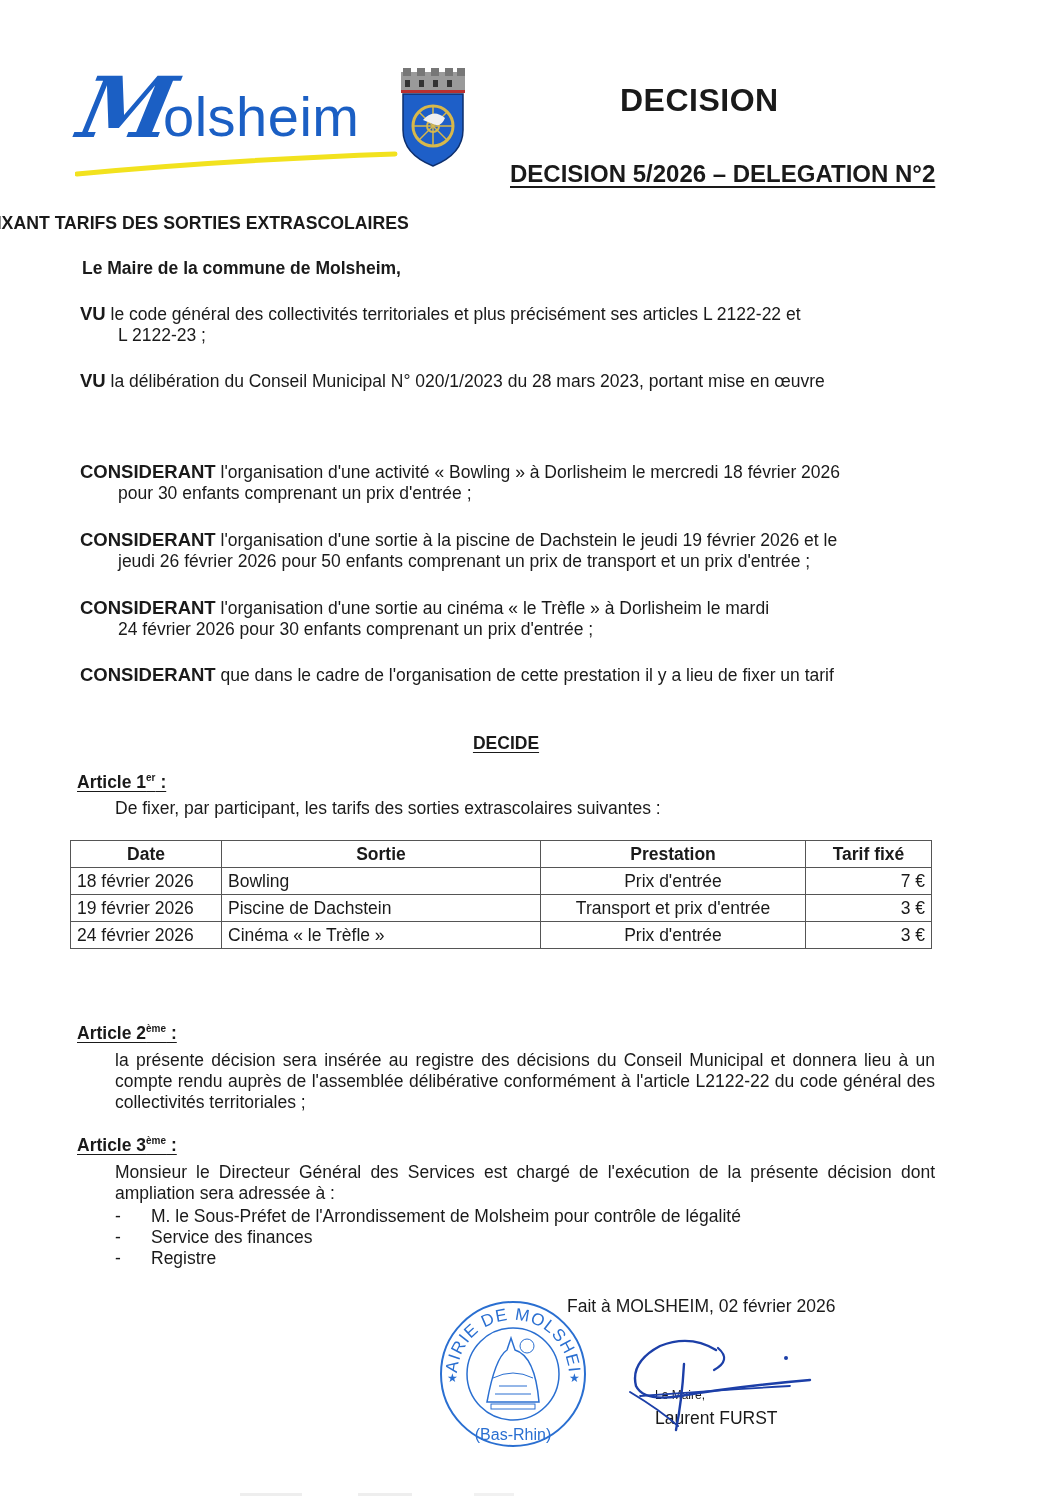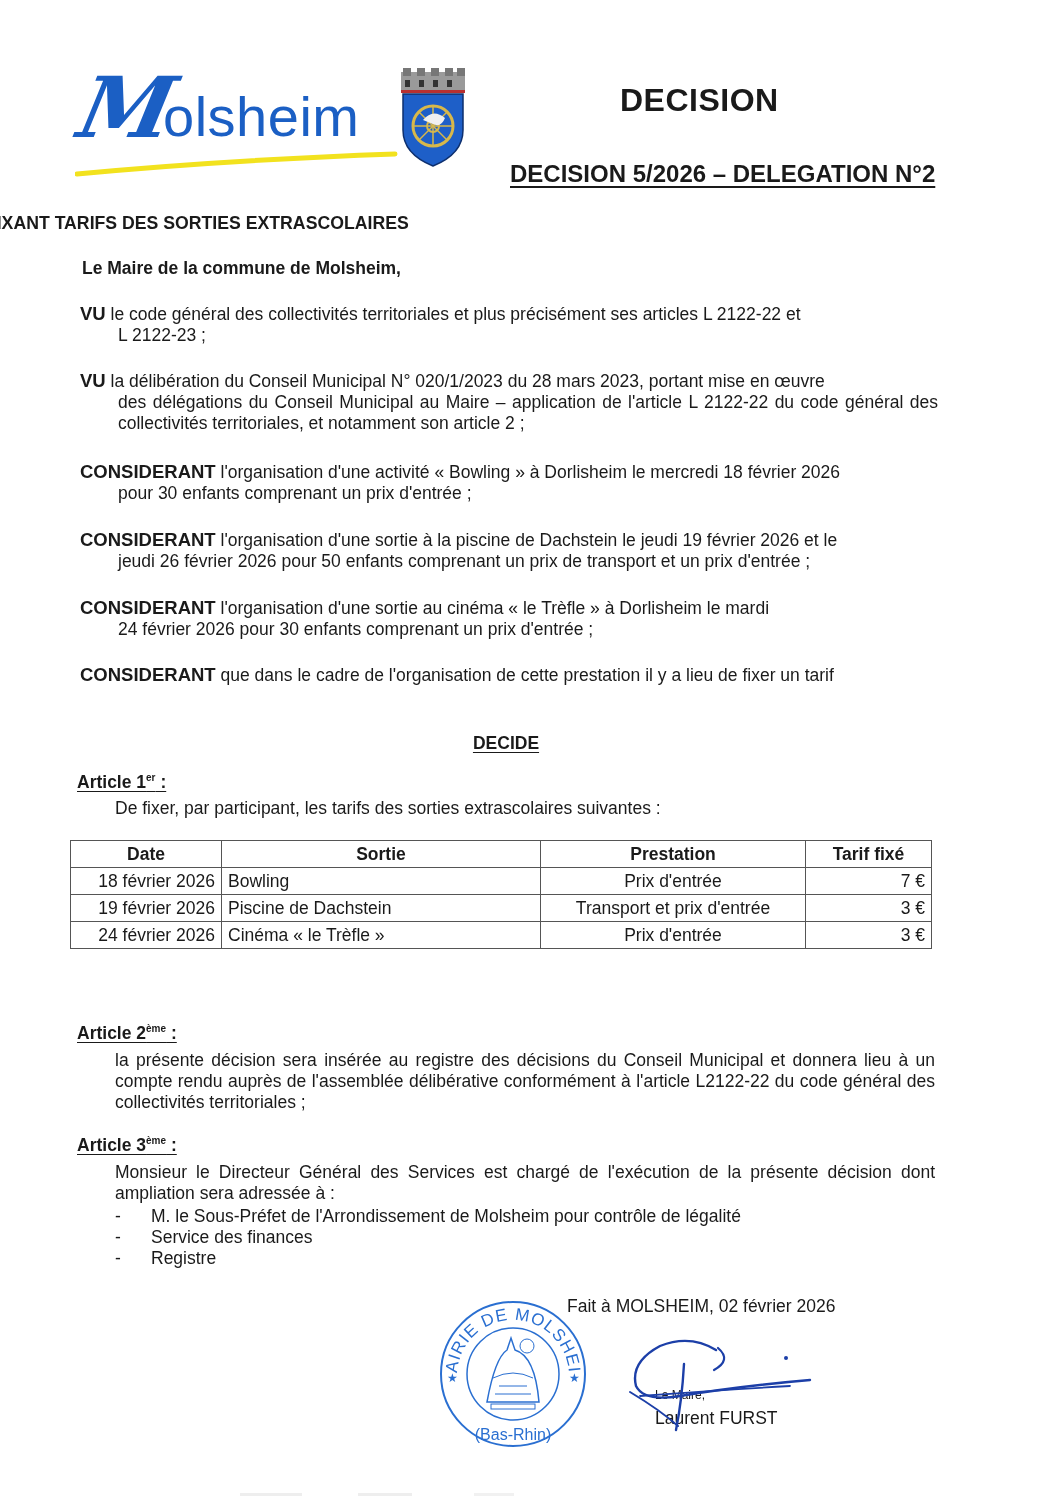--- a/index.html
+++ b/index.html
@@ -28,21 +28,21 @@
   .decide { position:absolute; left:0; width:1012px; top:733px; text-align:center; font-size:17.5px; font-weight:bold; text-decoration:underline; text-underline-offset:3px; }
 
   .art-title { position:absolute; left:77px; font-size:17.5px; font-weight:bold; text-decoration:underline; text-underline-offset:3px; }
   .art-title sup { font-size:10px; }
   .art-body { position:absolute; left:115px; width:820px; font-size:17.5px; line-height:21px; text-align:justify; }
 
   
   table.tarifs { position:absolute; left:70px; top:840px; width:862px; border-collapse:collapse; font-size:17.5px;padding-left:19px; }
   table.tarifs th, table.tarifs td { border:1.5px solid #555; padding:1px 6px; height:24px; }
   table.tarifs th { font-weight:bold; text-align:center; }
-  table.tarifs td.c-date { text-align:right; width:138px; }
+  table.tarifs td.c-date { width:138px; }
   table.tarifs td.c-sortie { text-align:left; width:306px; }
   table.tarifs td.c-prest { text-align:center; width:252px; }
   table.tarifs td.c-tarif { text-align:right; }
 
   .list { position:absolute; left:115px; font-size:17.5px; line-height:21px; }
   .list .li { position:relative; padding-left:36px; }
   .list .dash { position:absolute; left:0; top:0; }
 
   
   .sign-place { position:absolute; left:567px; top:1296px; font-size:17.5px; }
@@ -98,21 +98,20 @@
 
   <div class="clause" style="top:303px;">
     <span class="kw">VU</span>
     <span>le code général des collectivités territoriales et plus précisément ses articles L 2122-22 et</span>
     <span class="cont">L 2122-23 ;</span>
   </div>
 
   <div class="clause" style="top:370px;">
     <span class="kw">VU</span>
     <span>la délibération du Conseil Municipal N° 020/1/2023 du 28 mars 2023, portant mise en œuvre</span>
-    <span class="cont">des délégations du Conseil Municipal au Maire – application de l'article L 2122-22 du code général des collectivités territoriales, et notamment son article 2 ;</span>
   </div>
 
   <div class="clause" style="top:461px;">
     <span class="kw">CONSIDERANT</span>
     <span>l'organisation d'une activité « Bowling » à Dorlisheim le mercredi 18 février 2026</span>
     <span class="cont">pour 30 enfants comprenant un prix d'entrée ;</span>
   </div>
 
   <div class="clause" style="top:529px;">
     <span class="kw">CONSIDERANT</span>

